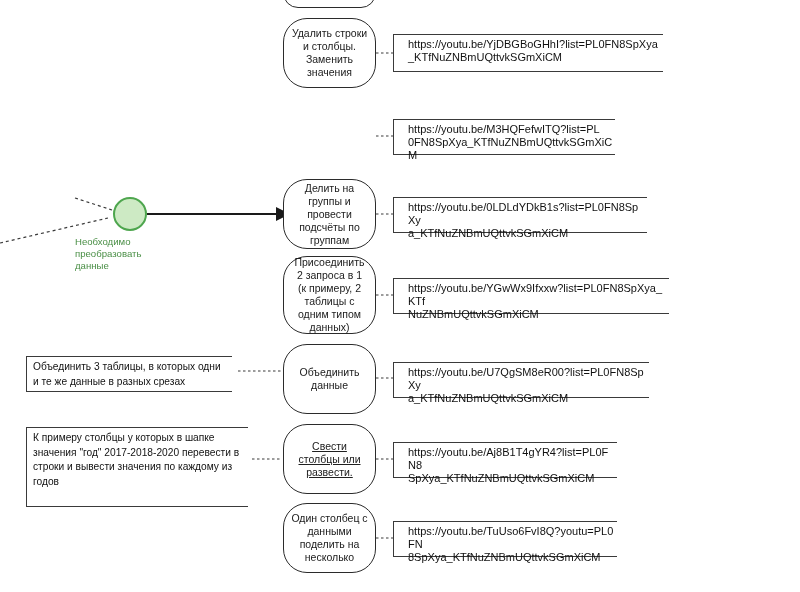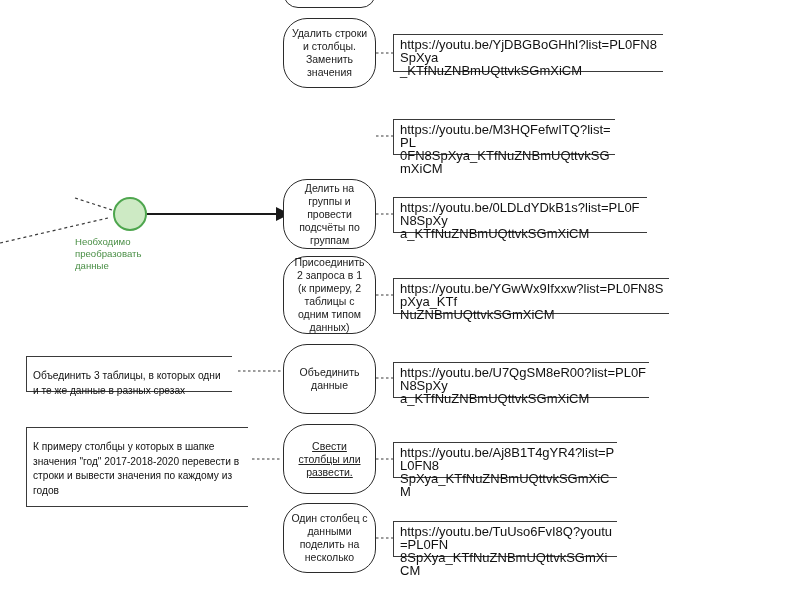--- a/index.html
+++ b/index.html
@@ -45,39 +45,39 @@
     padding: 4px 6px;
     white-space: pre-line;
   }
   
   .note {
     position: absolute;
     box-sizing: border-box;
     border: 1.2px solid #3a3a3a;
     border-right: none;
     background: #ffffff;
-    font-size: 13px;
+    font-size: 11px;
     line-height: 13px;
     color: #111111;
-    padding: 3px 2px 3px 6px;
+    padding: 3px 2px 3px 14px;
     text-align: left;
     white-space: pre-line;
     word-break: break-all;
   }
   
   .annot {
     position: absolute;
     box-sizing: border-box;
     border: 1.2px solid #3a3a3a;
     border-right: none;
     background: #ffffff;
     font-size: 10.2px;
     line-height: 14.5px;
     color: #111111;
-    padding: 12px 2px 3px 6px;
+    padding: 3px 2px 3px 6px;
     text-align: left;
     white-space: pre-line;
   }
   
   .node {
     position: absolute;
     width: 34px;
     height: 34px;
     border-radius: 50%;
     background: #cdeac4;

